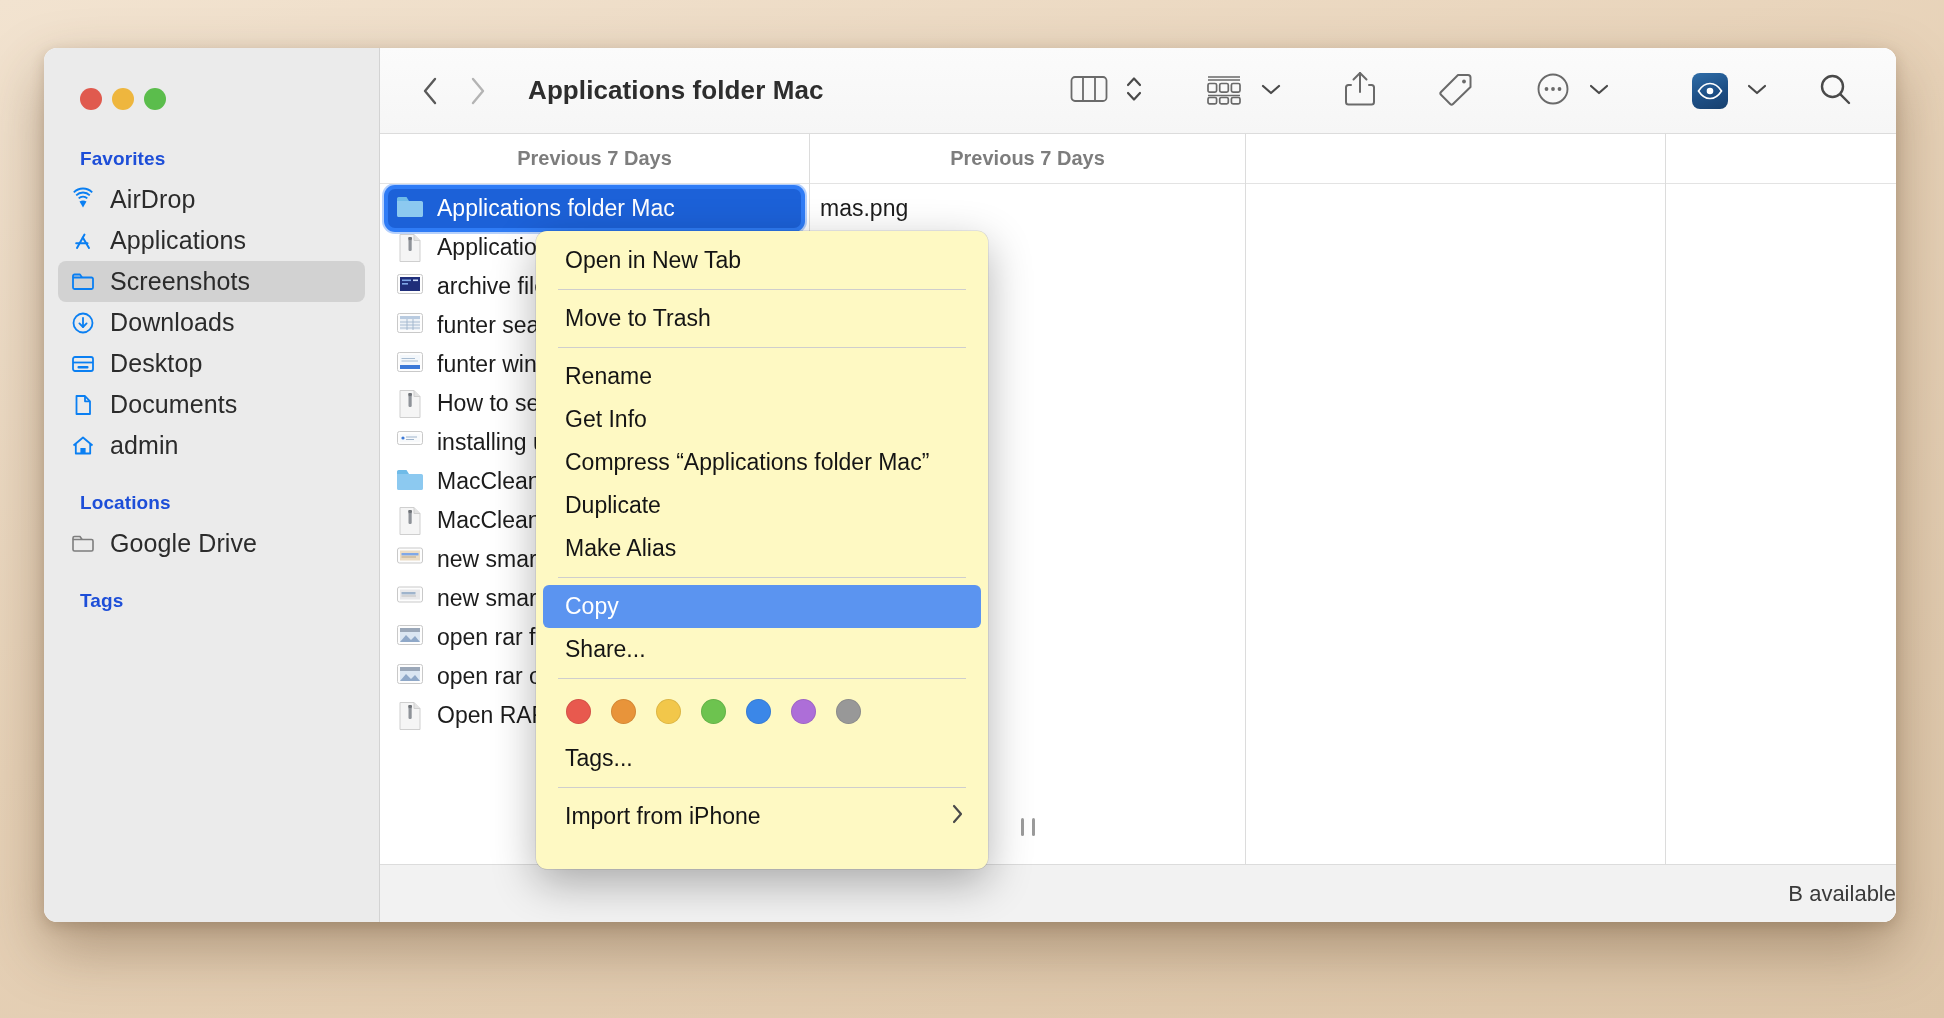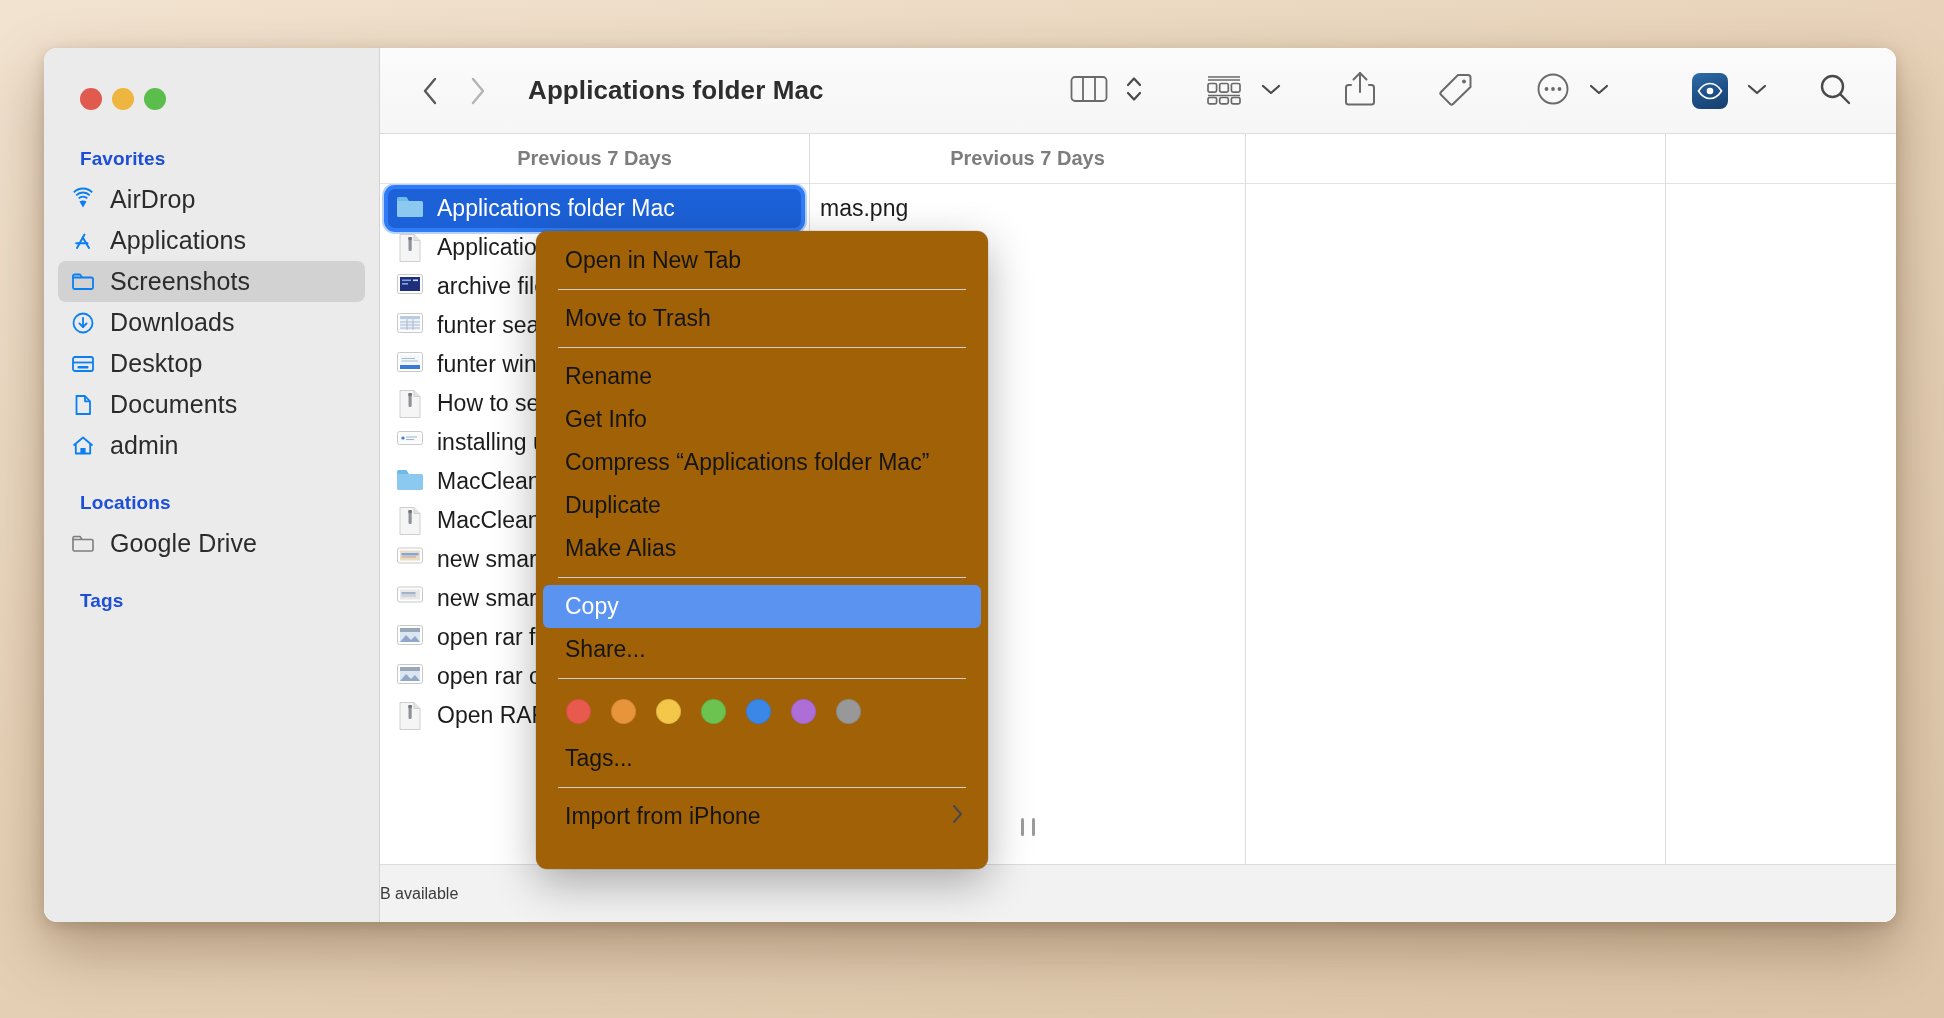--- a/index.html
+++ b/index.html
@@ -174,30 +174,30 @@
     width: 14px; height: 18px;
     display: flex; justify-content: space-between;
   }
   .resize-handle i { width: 3px; height: 100%; background: #9b9b9b; display:block; border-radius:2px; }
 
   
   .statusbar {
     height: 58px; flex: 0 0 58px;
     background: #f2f2f2;
     border-top: 1px solid #dcdcdc;
-    display: flex; align-items: center; justify-content: flex-start;
-    font-size: 16px; color: #3a3a3a;
+    display: flex; align-items: center; justify-content: flex-end;
+    font-size: 22px; color: #3a3a3a;
   }
 
   
   .ctx {
     position: absolute;
     left: 492px; top: 183px;
     width: 452px;
-    background: #a16207;
+    background: #fef9c3;
     border-radius: 11px;
     box-shadow: 0 14px 44px rgba(0,0,0,.30), 0 0 0 .5px rgba(0,0,0,.14);
     padding: 8px 0 0 0;
     z-index: 40;
     overflow: hidden;
     height: 638px;
   }
   .ctx-item {
     height: 43px;
     display: flex; align-items: center;

